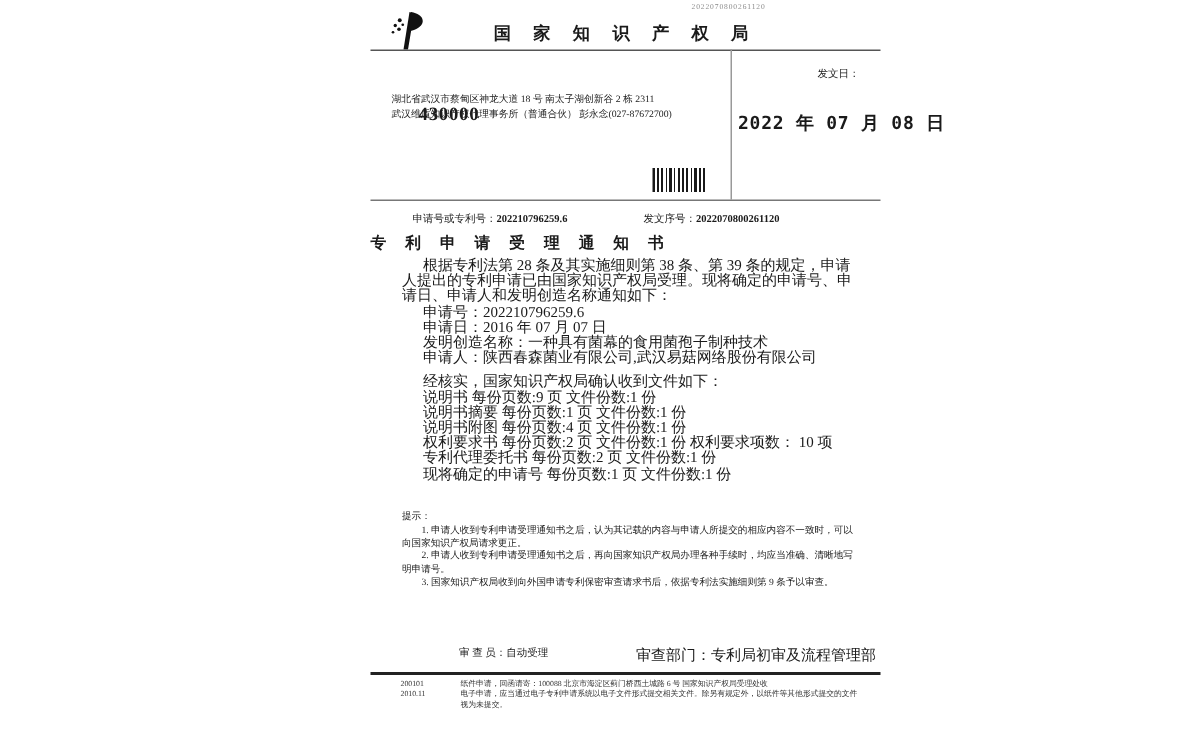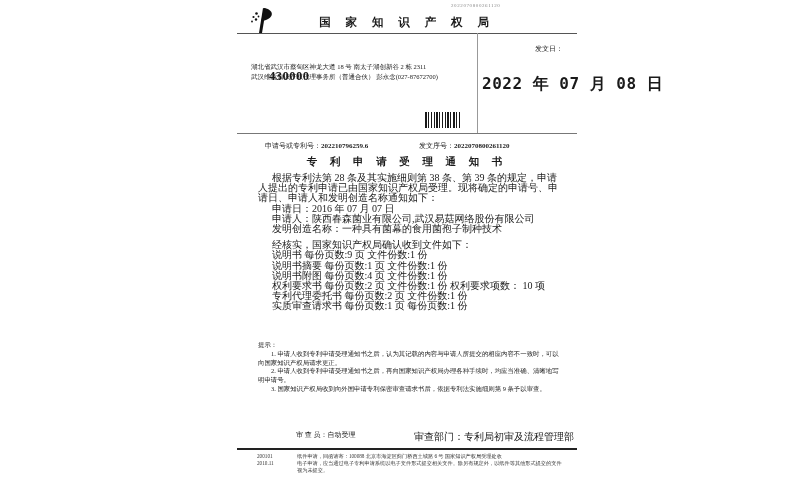--- a/index.html
+++ b/index.html
@@ -1,45 +1,45 @@
 <!DOCTYPE html>
 <html><head>
 <meta charset="utf-8">
 <style>
   * { margin:0; padding:0; box-sizing:border-box; }
   html,body { width:800px; height:500px; background:#ffffff; overflow:hidden;
               font-family:"Liberation Serif", serif; color:#1a1a1a; }
-  .page { position:absolute; left:237px; top:0; width:340px; height:440px; background:#fff; }
+  .page { position:absolute; left:247px; top:0; width:340px; height:440px; background:#fff; }
 
   .tiny-id { position:absolute; top:3px; left:214px; font-size:5px; color:#888; letter-spacing:.6px; }
 
   .logo { position:absolute; top:7px; left:12px; width:30px; height:27px; }
 
   .agency-title { position:absolute; top:15px; left:0; width:100%; text-align:center;
                   font-weight:bold; font-size:11.5px; letter-spacing:6px; white-space:nowrap; }
 
   .hr1 { position:absolute; top:33px; left:0; width:340px; border-top:1.5px solid #555; }
   .hr2 { position:absolute; top:133px; left:0; width:340px; border-top:1px solid #777; }
   .vline { position:absolute; top:33px; left:240px; width:1px; height:100px; background:#999; }
 
   .postcode { position:absolute; top:41px; left:32px; font-size:12.5px; font-weight:bold; letter-spacing:.5px;margin-top:28px; }
   .address  { position:absolute; top:62px; left:14px; width:218px; font-size:6.5px; line-height:9.5px; color:#222; }
 
   .barcode { position:absolute; top:112px; left:188px; width:36px; height:16px;
              background:repeating-linear-gradient(90deg,#191919 0 1.6px,#fff 1.6px 3.1px,#191919 3.1px 4.1px,#fff 4.1px 5.6px); }
 
   .dispatch-label { position:absolute; top:44px; left:250px; font-size:7px;margin-left:48px; }
-  .dispatch-date  { position:absolute; top:74px; left:245px; font-size:16px; font-weight:bold;
+  .dispatch-date  { position:absolute; top:74px; left:245px; font-size:12px; font-weight:bold;
                     font-family:"DejaVu Sans Mono", monospace; letter-spacing:.5px; white-space:nowrap; }
 
   .ref-app    { position:absolute; top:141px; left:28px;  font-size:7px; white-space:nowrap; }
   .ref-serial { position:absolute; top:141px; left:182px; font-size:7px; white-space:nowrap; }
   .ref-num { font-weight:bold;margin-top:17px; }
 
-  .notice-title { position:absolute; top:155px; left:0; width:100%; text-align:center;
+  .notice-title { position:absolute; top:155px; left:0; width:100%; 
                   font-weight:bold; font-size:10.5px; letter-spacing:5px; white-space:nowrap; }
 
   .body-block { position:absolute; top:173px; left:21px; width:304px; font-size:10px; line-height:10.2px; }
   .body-block p { text-indent:14px; }
   .spacer6 { height:6px; }
 
   .notes-block { position:absolute; top:341px; left:21px; width:304px; font-size:6.4px; line-height:8.8px; }
   .notes-block .note { text-indent:13px; }
 
   .examiner   { position:absolute; top:430px; left:47px;  font-size:7px; white-space:nowrap;margin-left:12px; }
@@ -89,31 +89,32 @@
     <span>申请号或专利号：</span><span class="ref-num">202210796259.6</span>
   </div>
   <div class="ref-serial">
     <span>发文序号：</span><span class="ref-num">2022070800261120</span>
   </div>
 
   <div class="notice-title">专 利 申 请 受 理 通 知 书</div>
 
   <div class="body-block">
     <p>根据专利法第 28 条及其实施细则第 38 条、第 39 条的规定，申请人提出的专利申请已由国家知识产权局受理。现将确定的申请号、申请日、申请人和发明创造名称通知如下：</p>
+    <p>申请号：202210796259.6</p>
     <p>申请日：2016 年 07 月 07 日</p>
+    <p>发明创造名称：一种具有菌幕的食用菌孢子制种技术</p>
     <p>申请人：陕西春森菌业有限公司,武汉易菇网络股份有限公司</p>
-    <p>发明创造名称：一种具有菌幕的食用菌孢子制种技术</p>
     <div class="spacer6"></div>
     <p>经核实，国家知识产权局确认收到文件如下：</p>
     <p>说明书 每份页数:9 页 文件份数:1 份</p>
     <p>说明书摘要 每份页数:1 页 文件份数:1 份</p>
     <p>说明书附图 每份页数:4 页 文件份数:1 份</p>
     <p>权利要求书 每份页数:2 页 文件份数:1 份 权利要求项数： 10 项</p>
     <p>专利代理委托书 每份页数:2 页 文件份数:1 份</p>
-    <p>实质审查请求书 每份页数:1 页 每份页数:1 份</p>
+    <p>现将确定的申请号 每份页数:1 页 文件份数:1 份</p>
   </div>
 
   <div class="notes-block">
     <div>提示：</div>
     <div class="note">1. 申请人收到专利申请受理通知书之后，认为其记载的内容与申请人所提交的相应内容不一致时，可以向国家知识产权局请求更正。</div>
     <div class="note">2. 申请人收到专利申请受理通知书之后，再向国家知识产权局办理各种手续时，均应当准确、清晰地写明申请号。</div>
     <div class="note">3. 国家知识产权局收到向外国申请专利保密审查请求书后，依据专利法实施细则第 9 条予以审查。</div>
   </div>
 
   <div class="examiner">审 查 员：自动受理</div>

